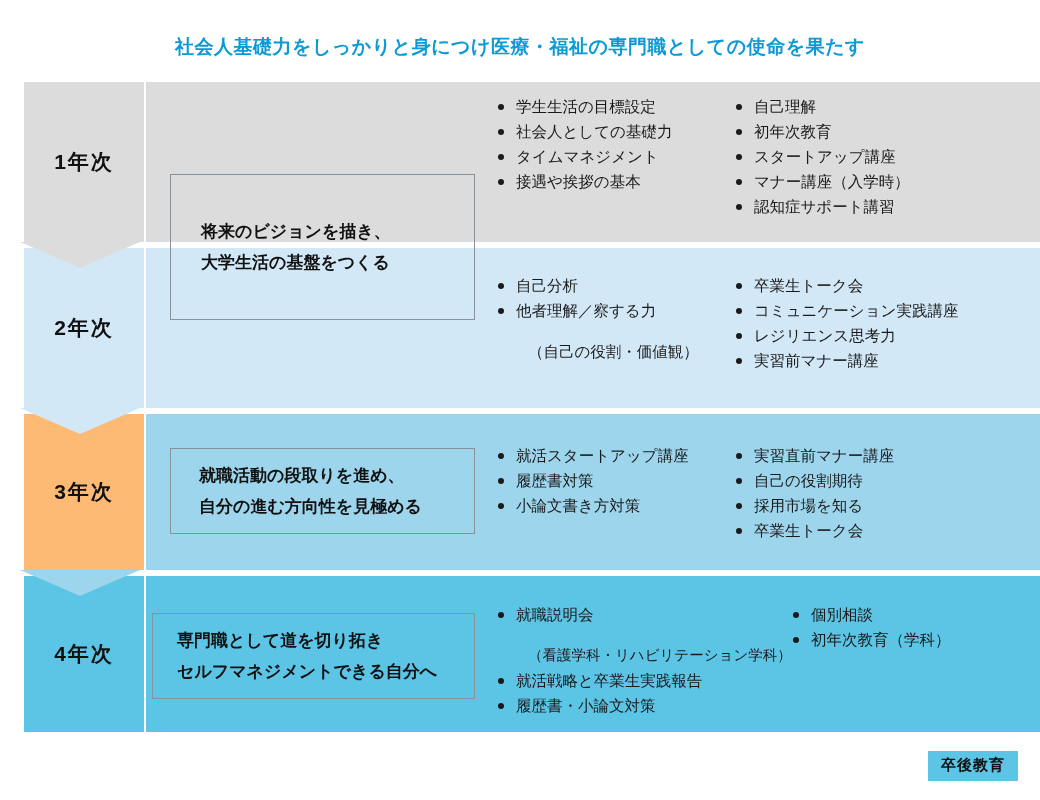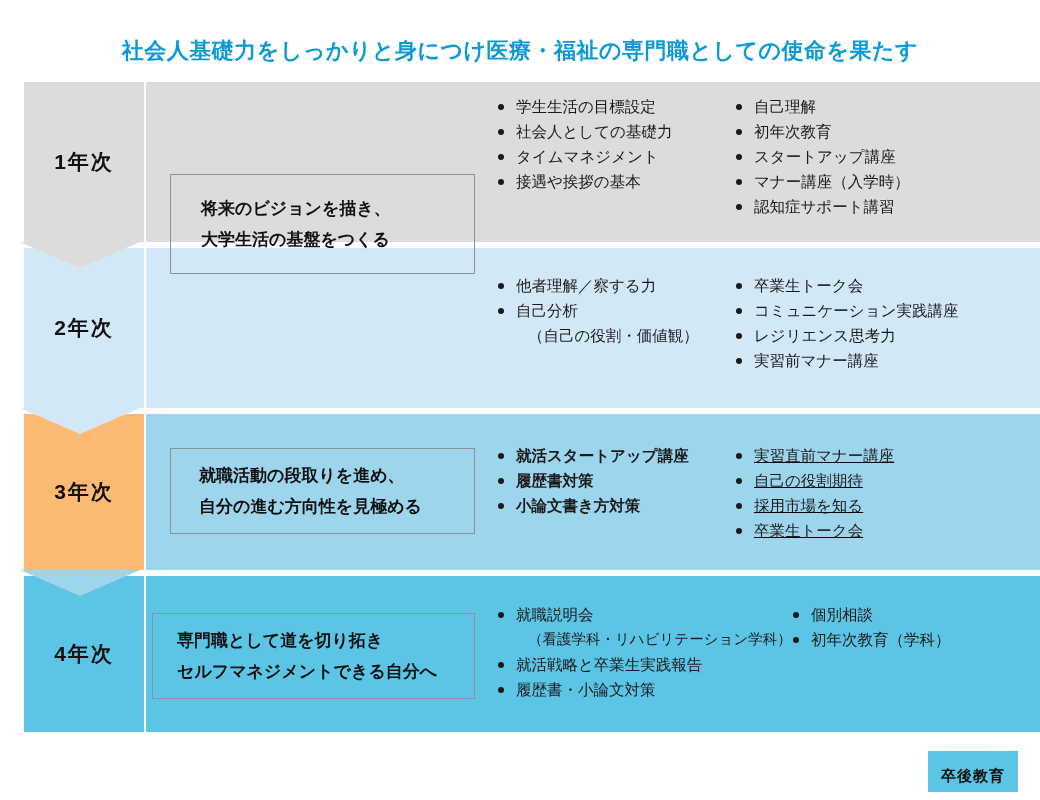--- a/index.html
+++ b/index.html
@@ -15,21 +15,21 @@
     position: relative;
   }
 
   
   #page-title {
     position: absolute;
     left: 0;
     top: 21px;
     width: 1040px;
     text-align: center;
-    font-size: 22px;
+    font-size: 19px;
     font-weight: bold;
     color: #0c9ad6;
     letter-spacing: 0.5px;
     white-space: nowrap;
   }
 
   
   #diagram {
     position: absolute;
     left: 0;
@@ -107,20 +107,21 @@
     position: absolute;
     left: 2px;
     top: 9.5px;
     width: 6px;
     height: 6px;
     border-radius: 50%;
     background: #1a1a1a;
   }
   .bullet-item.sub {
     padding-left: 32px;
+    margin-top: 16px;
   }
   .bullet-item.sub::before {
     display: none;
   }
 
   
   .mission-box {
     position: absolute;
     border: 1px solid #8a9299;
     box-sizing: border-box;
@@ -139,21 +140,21 @@
 
   
   #footer-badge {
     position: absolute;
     right: 22px;
     top: 751px;
     background: #5cc4e4;
     color: #111111;
     font-size: 15px;
     font-weight: bold;
-    padding: 16px 13px 6px 13px;
+    padding: 5px 13px 6px 13px;
     letter-spacing: 1px;
     white-space: nowrap;
   }
 </style>
 </head>
 <body>
 
 <h1 id="page-title">社会人基礎力をしっかりと身につけ医療・福祉の専門職としての使命を果たす</h1>
 
 <div id="diagram">
@@ -185,22 +186,22 @@
     <polygon points="0,0 120,0 60,26" fill="#dcdcdc"></polygon>
   </svg>
 
   <div class="year-row" style="top:248px;height:160px;">
     <div class="year-chevron" style="height:160px;background:#d3e8f7;">
       <span class="year-chevron-label">2年次</span>
     </div>
     <div class="year-panel" style="height:160px;background:#d3e8f7;">
       <div class="bullet-cols">
         <div class="bullet-col" style="left:350px;top:25px;">
+          <div class="bullet-item">自己分析</div>
           <div class="bullet-item">他者理解／察する力</div>
-          <div class="bullet-item">自己分析</div>
           <div class="bullet-item sub">（自己の役割・価値観）</div>
         </div>
         <div class="bullet-col" style="left:588px;top:25px;">
           <div class="bullet-item">卒業生トーク会</div>
           <div class="bullet-item">コミュニケーション実践講座</div>
           <div class="bullet-item">レジリエンス思考力</div>
           <div class="bullet-item">実習前マナー講座</div>
         </div>
       </div>
     </div>
@@ -209,26 +210,26 @@
   <svg class="year-tail" style="top:408px;" viewBox="0 0 120 26" preserveAspectRatio="none">
     <polygon points="0,0 120,0 60,26" fill="#d3e8f7"></polygon>
   </svg>
 
   <div class="year-row" style="top:414px;height:156px;">
     <div class="year-chevron" style="height:156px;background:#fdba74;">
       <span class="year-chevron-label">3年次</span>
     </div>
     <div class="year-panel" style="height:156px;background:#9dd5ec;">
       <div class="bullet-cols">
-        <div class="bullet-col" style="left:350px;top:29px;font-weight:bold;">
+        <div class="bullet-col" style="left:350px;top:29px;">
           <div class="bullet-item">就活スタートアップ講座</div>
           <div class="bullet-item">履歴書対策</div>
           <div class="bullet-item">小論文書き方対策</div>
         </div>
-        <div class="bullet-col" style="left:588px;top:29px;text-decoration:underline;">
+        <div class="bullet-col" style="left:588px;top:29px;">
           <div class="bullet-item">実習直前マナー講座</div>
           <div class="bullet-item">自己の役割期待</div>
           <div class="bullet-item">採用市場を知る</div>
           <div class="bullet-item">卒業生トーク会</div>
         </div>
       </div>
     </div>
   </div>
 
   <svg class="year-tail" style="top:570px;" viewBox="0 0 120 26" preserveAspectRatio="none">
@@ -248,21 +249,21 @@
           <div class="bullet-item">履歴書・小論文対策</div>
         </div>
         <div class="bullet-col" style="left:645px;top:26px;">
           <div class="bullet-item">個別相談</div>
           <div class="bullet-item">初年次教育（学科）</div>
         </div>
       </div>
     </div>
   </div>
 
-  <div class="mission-box" style="left:170px;top:174px;width:305px;height:100px;padding-left:30px;">
+  <div class="mission-box" style="left:170px;top:174px;width:305px;height:146px;padding-left:30px;">
     <div class="mission-line">将来のビジョンを描き、</div>
     <div class="mission-line">大学生活の基盤をつくる</div>
   </div>
 
   <div class="mission-box" style="left:170px;top:448px;width:305px;height:86px;padding-left:28px;">
     <div class="mission-line">就職活動の段取りを進め、</div>
     <div class="mission-line">自分の進む方向性を見極める</div>
   </div>
 
   <div class="mission-box" style="left:152px;top:613px;width:323px;height:86px;padding-left:24px;">

